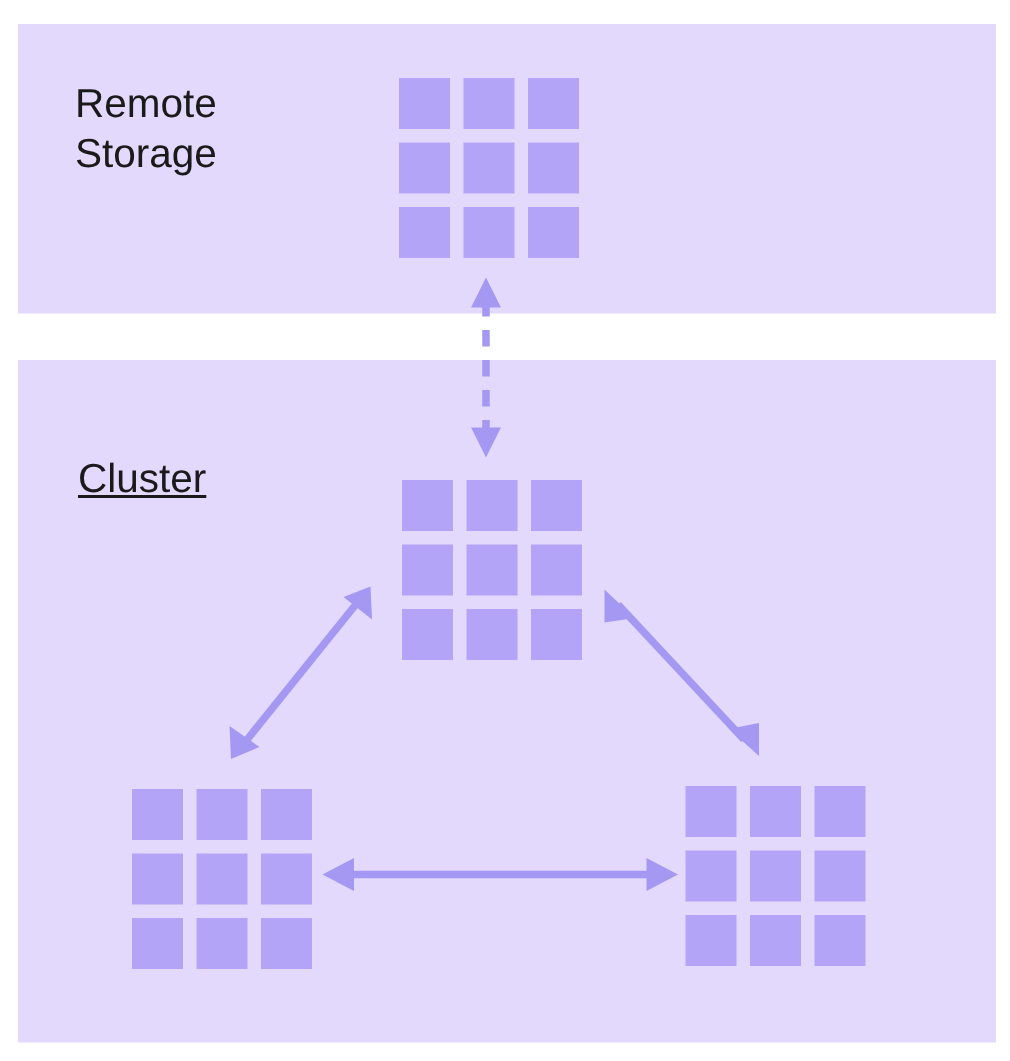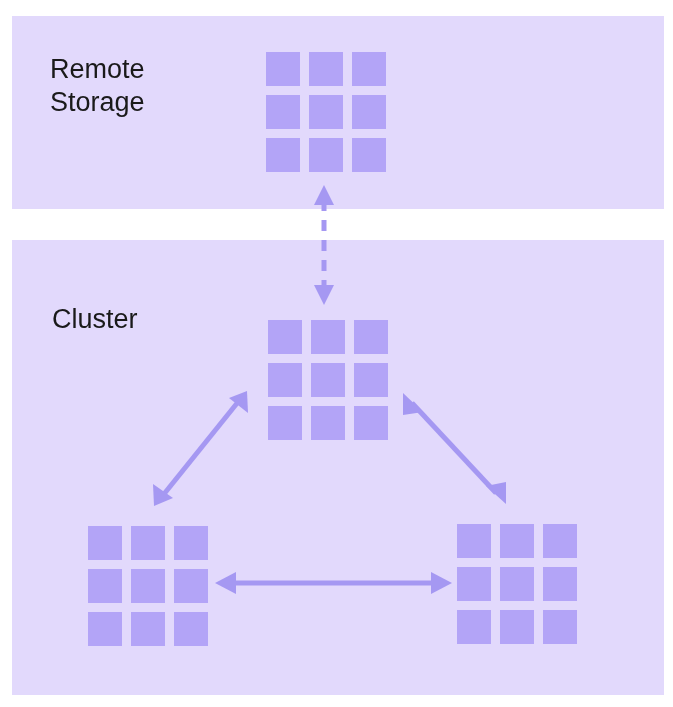--- a/index.html
+++ b/index.html
@@ -53,20 +53,21 @@
   }
 
   #label-remote-storage {
     left: 50px;
     top: 53px;
   }
 
   #label-cluster {
     left: 52px;
     top: 303px;
+    text-decoration: underline;
   }
 
   
   .node-grid {
     position: absolute;
     display: grid;
     grid-template-columns: repeat(3, 34px);
     grid-template-rows: repeat(3, 34px);
     column-gap: 9px;
     row-gap: 9px;

